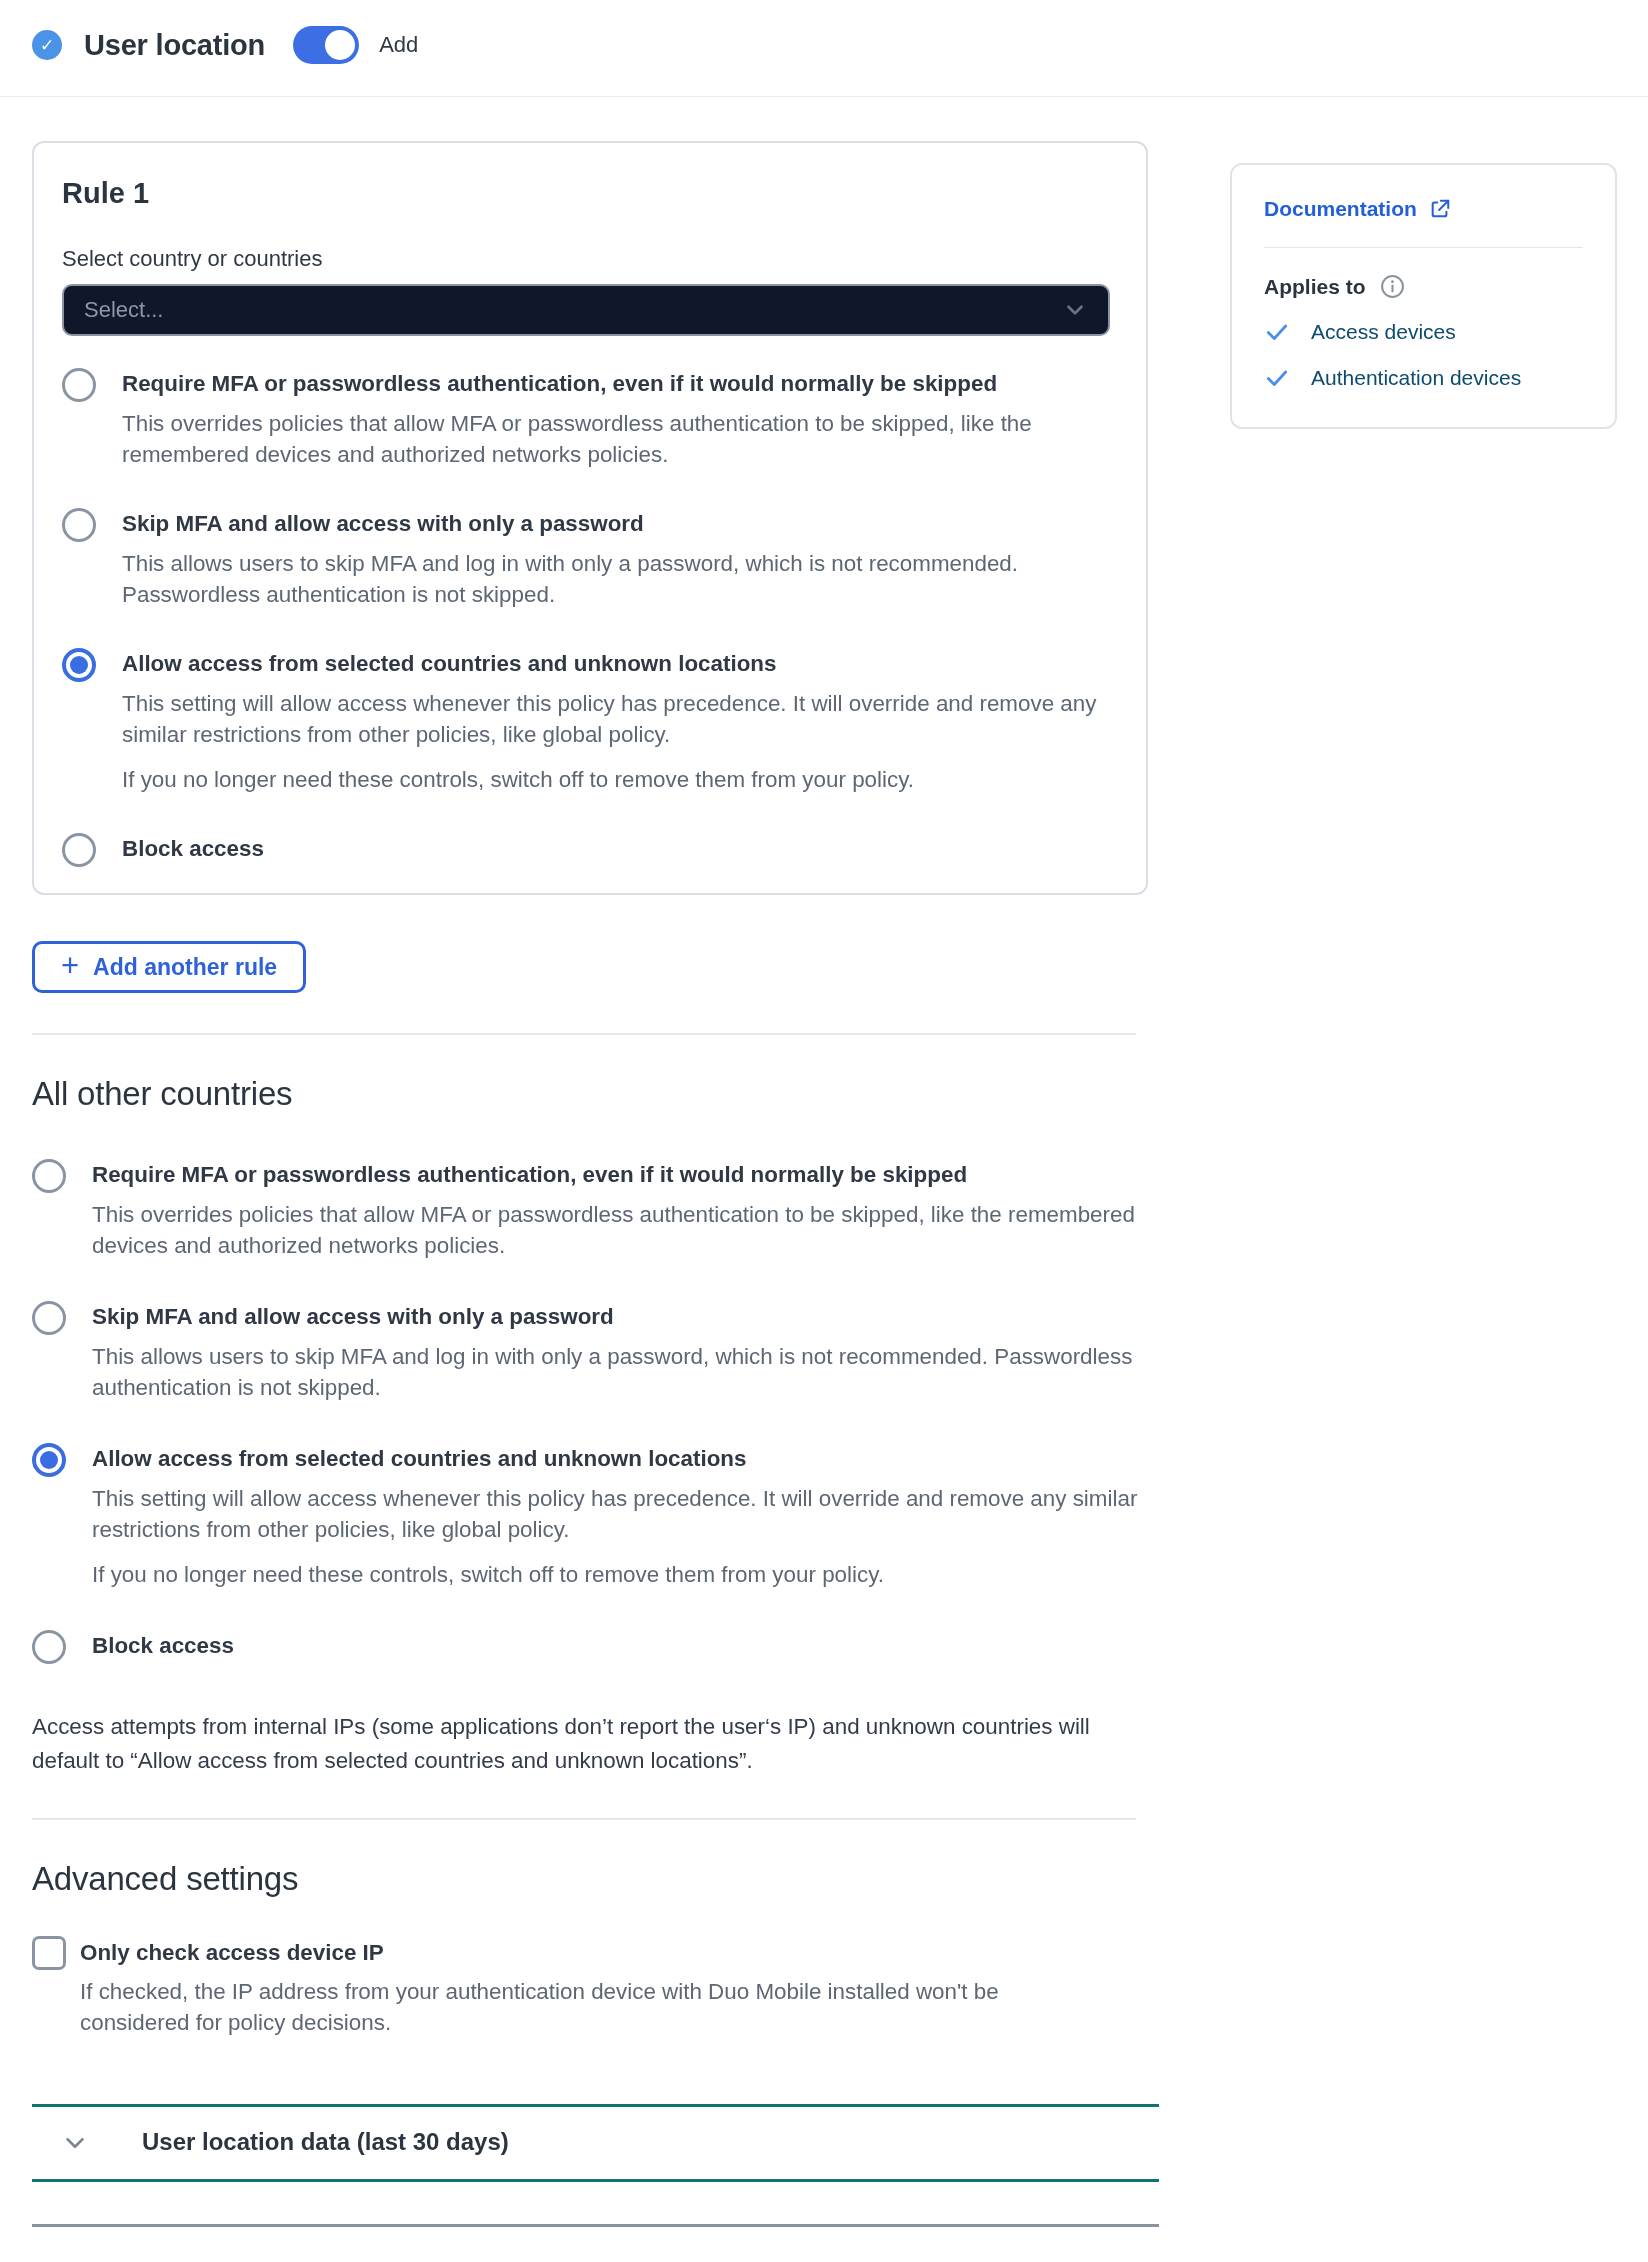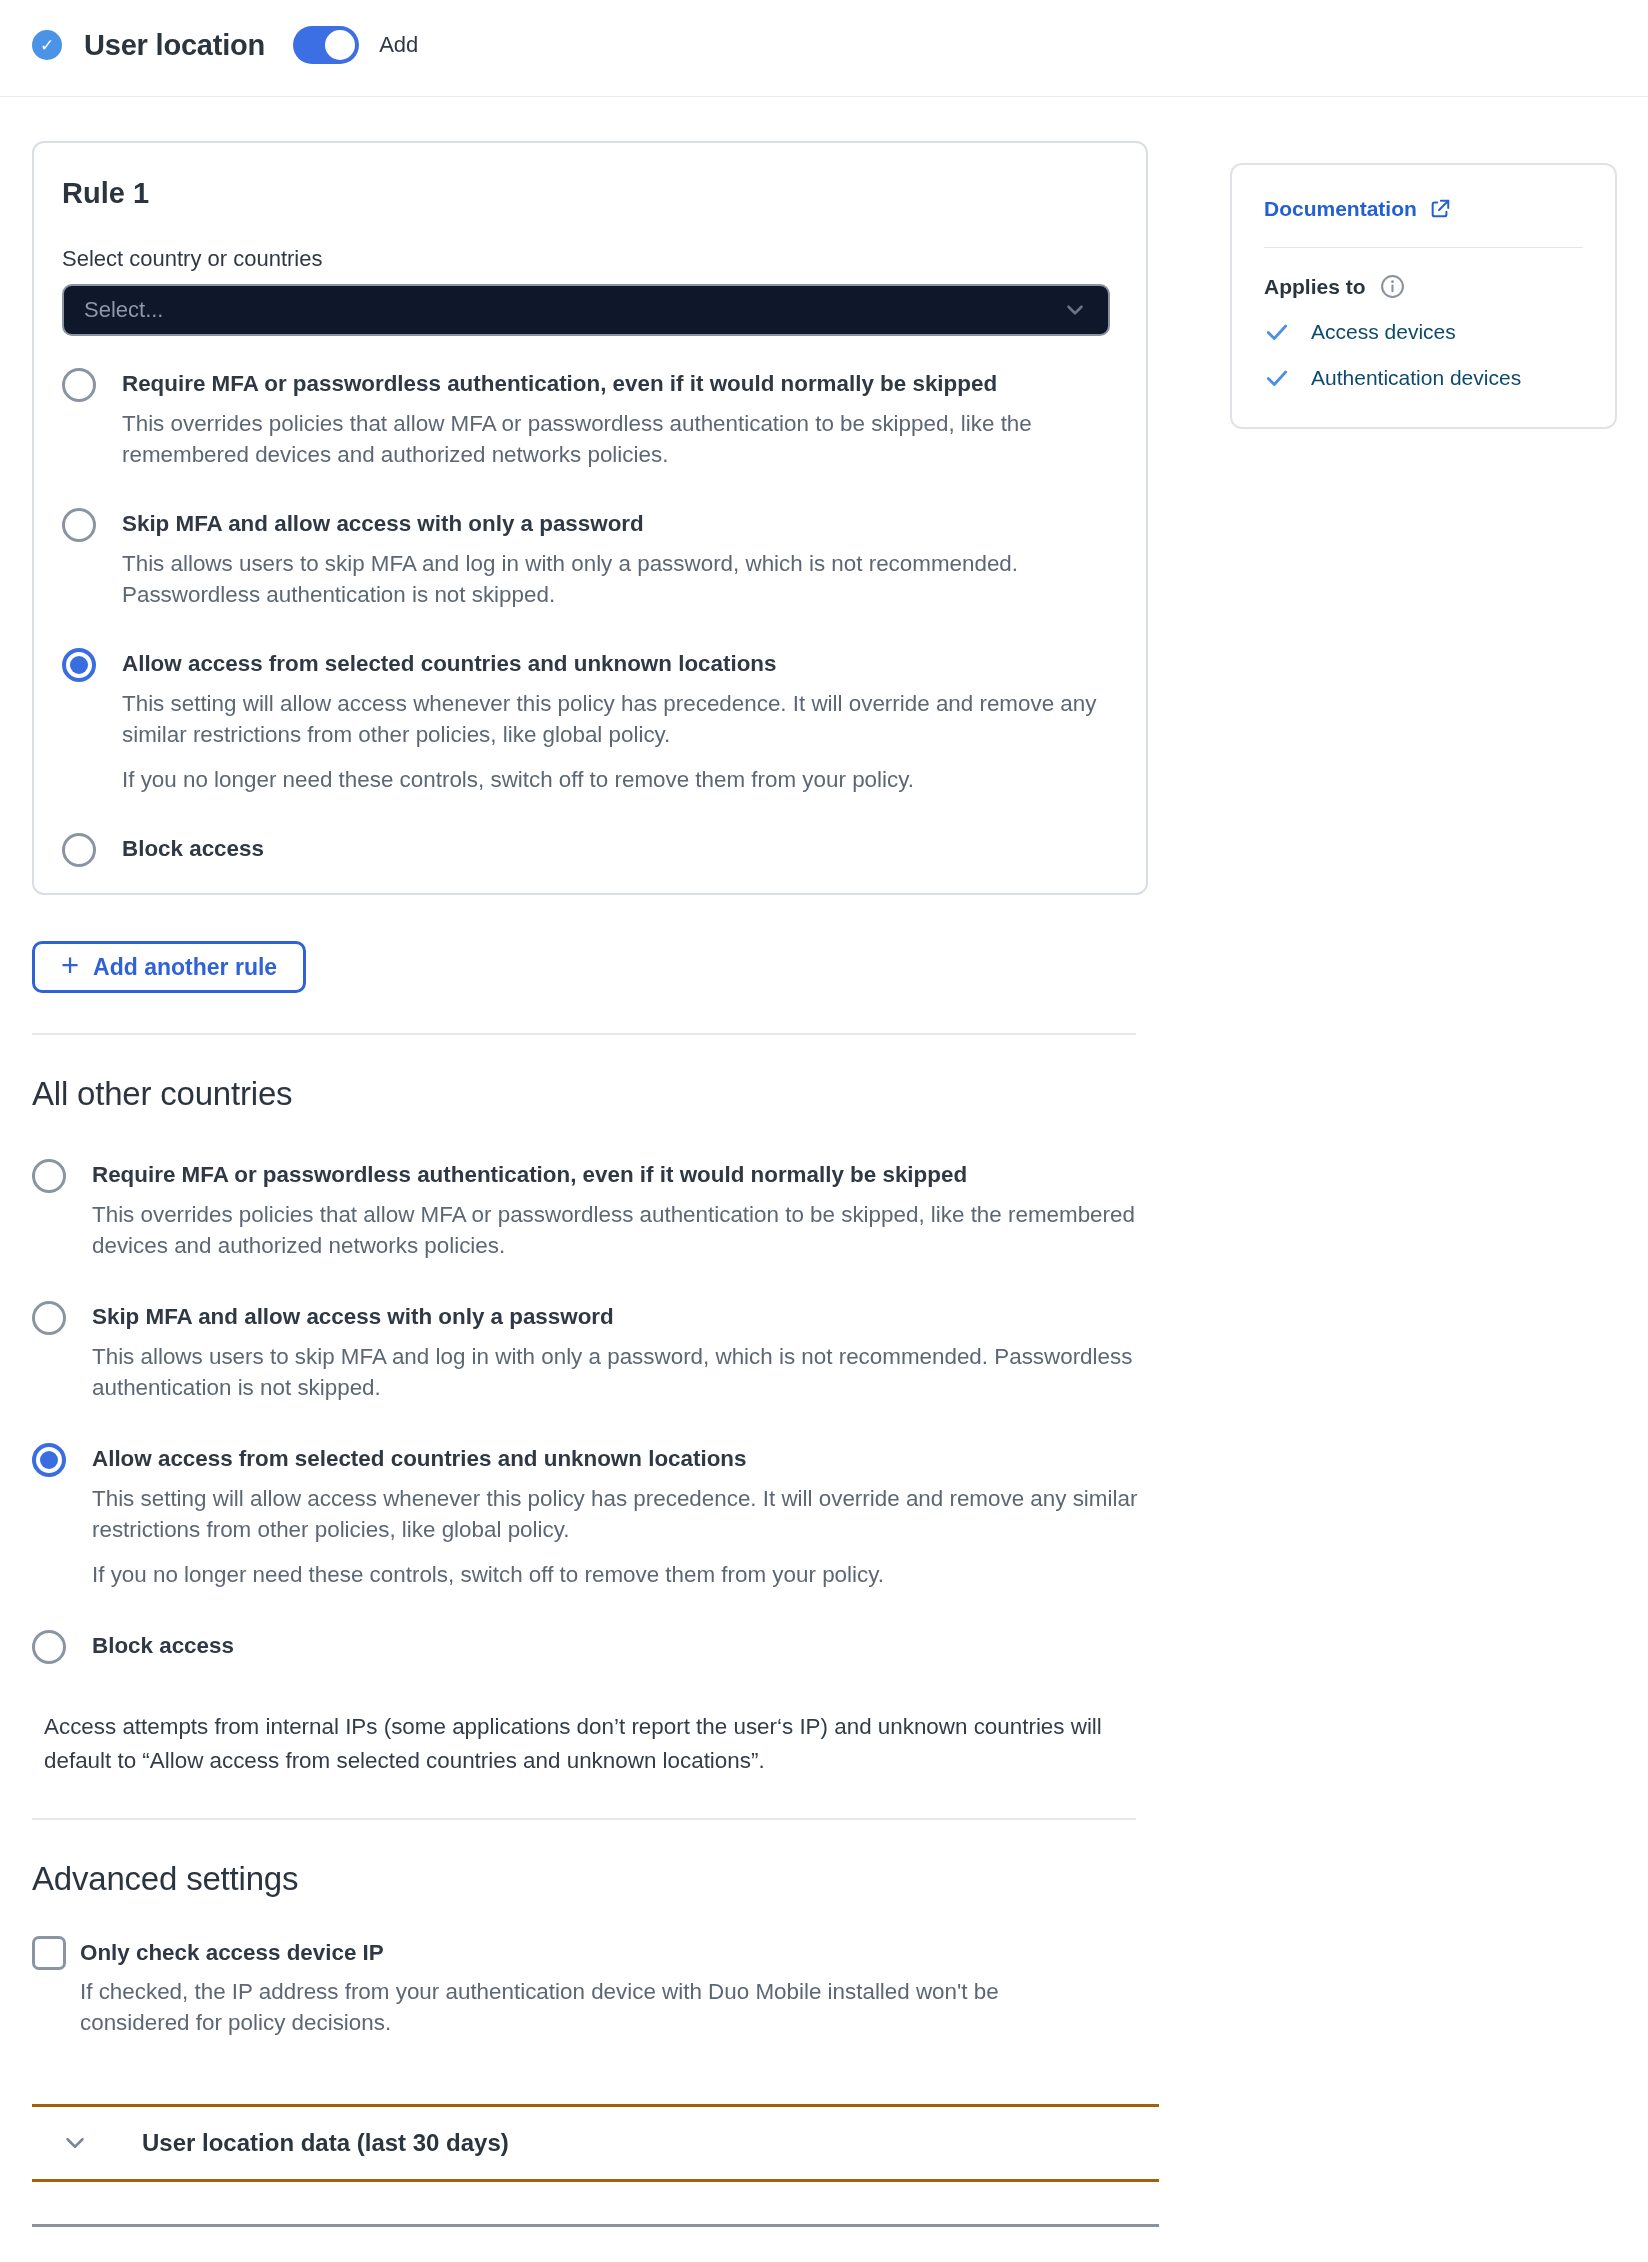--- a/index.html
+++ b/index.html
@@ -78,36 +78,36 @@
     height: 52px; padding: 0 26px; background: #fff;
     border: 3px solid #2f62d8; border-radius: 10px;
     color: #2f62d8; font-size: 23px; font-weight: 700; font-family: inherit; cursor: pointer;
   }
   .add-rule-btn .plus { font-size: 31px; font-weight: 400; line-height: 1; margin-top: -3px; }
 
   .divider { border: none; border-top: 2px solid #e5e8ec; margin: 40px 0 0 0; width: 1104px; }
 
   .section-title { margin: 40px 0 0 0; font-size: 33px; font-weight: 400; color: #2b3540; letter-spacing: -0.2px; }
 
-  .note { margin: 46px 0 0 12px; font-size: 22.4px; line-height: 34px; color: #333c48; max-width: 1099px; }
+  .note { margin: 46px 0 0 0; font-size: 22.4px; line-height: 34px; color: #333c48; max-width: 1099px; }
 
   
   .checkbox-row { margin-top: 38px; display: flex; gap: 14px; }
   .checkbox {
     flex: none; width: 34px; height: 34px;
     border: 3px solid #8b94a2; border-radius: 7px; background: #fff; cursor: pointer;
   }
   .checkbox-label { font-size: 22.4px; font-weight: 700; line-height: 34px; color: #2f3844; cursor: pointer; }
   .checkbox-desc { margin: 6px 0 0 0; font-size: 22.4px; line-height: 31px; color: #5d6774; max-width: 995px; }
 
   
   .accordions { margin-top: 66px; width: 1127px; border-bottom: 3px solid #8a929e; }
   .accordion {
-    display: flex; align-items: center; padding: 21px 0;
-    border-top: 3px solid #a16207; cursor: pointer; background: #fff;
+    display: flex; align-items: flex-start; padding: 21px 0;
+    border-top: 3px solid #0f766e; cursor: pointer; background: #fff;
   }
   .accordion .chev { margin-left: 28px; flex: none; display: flex; }
   .accordion-title { margin-left: 52px; font-size: 24px; font-weight: 700; color: #2b3540; }
 
   
   .sidebar {
     margin: 66px 0 0 71px; width: 387px; flex: none;
     border: 2px solid #dfe3e8; border-radius: 12px;
     padding: 32px 32px 36px 32px; background: #fff;
   }

